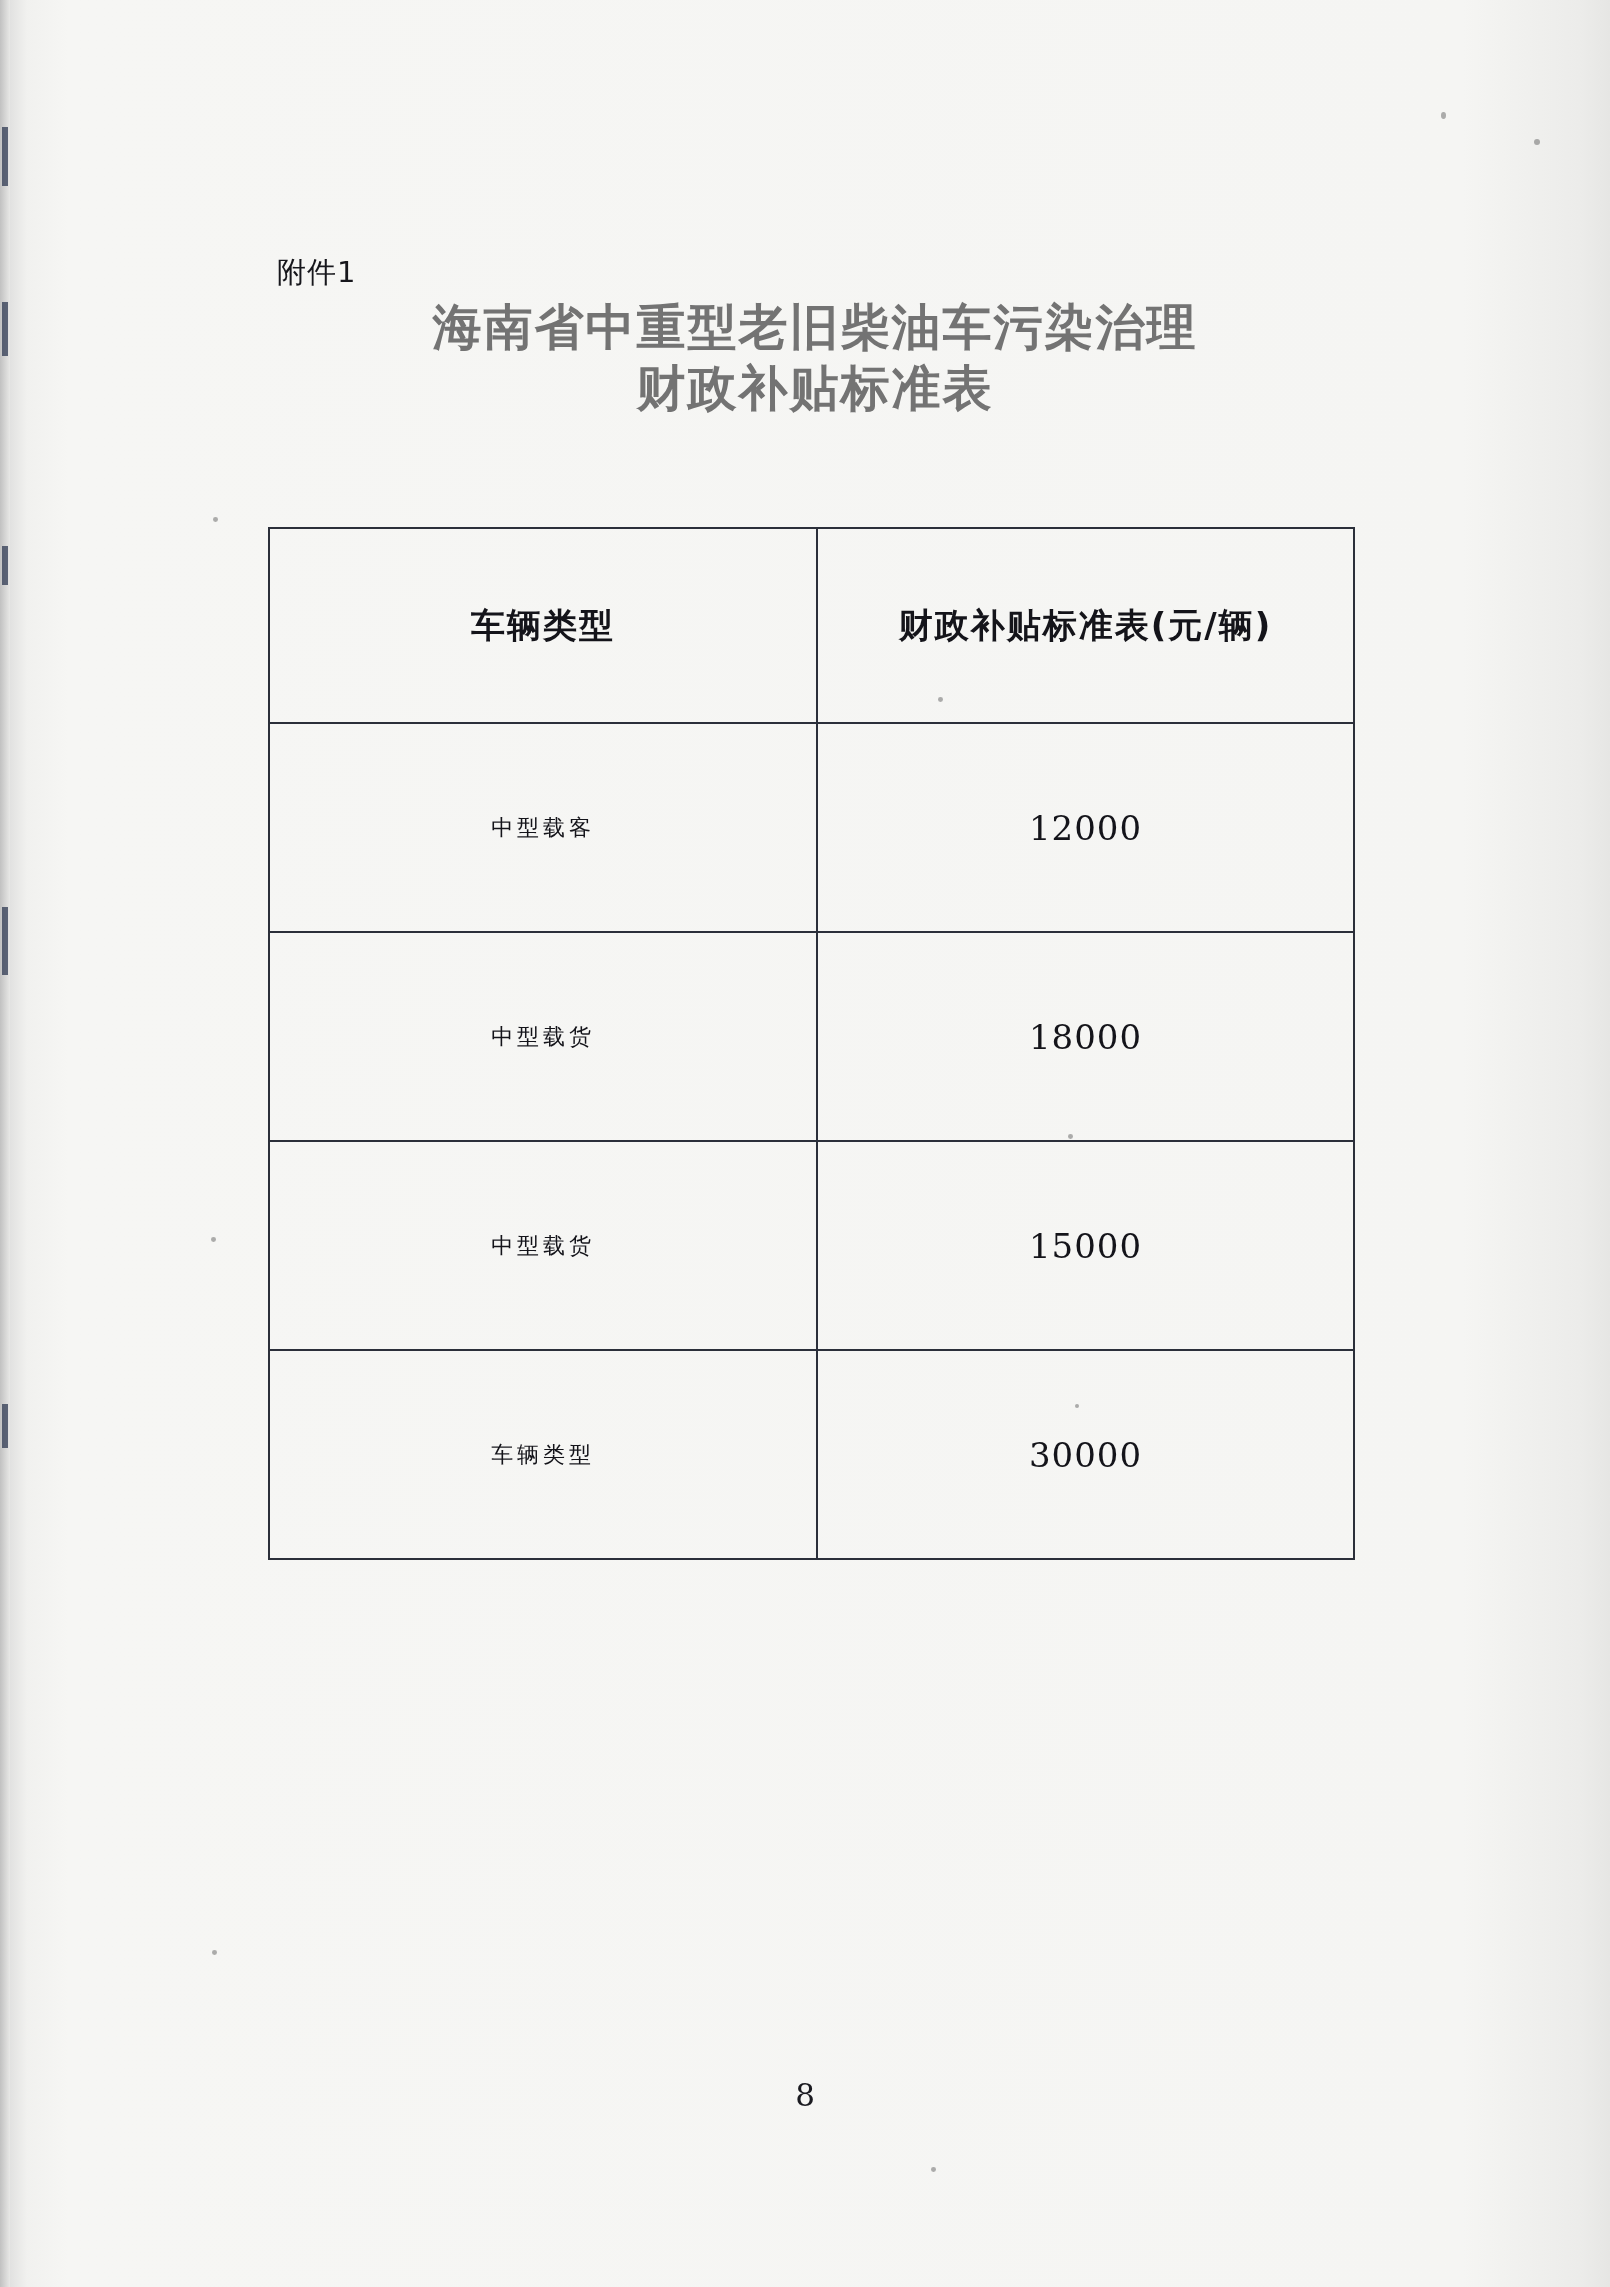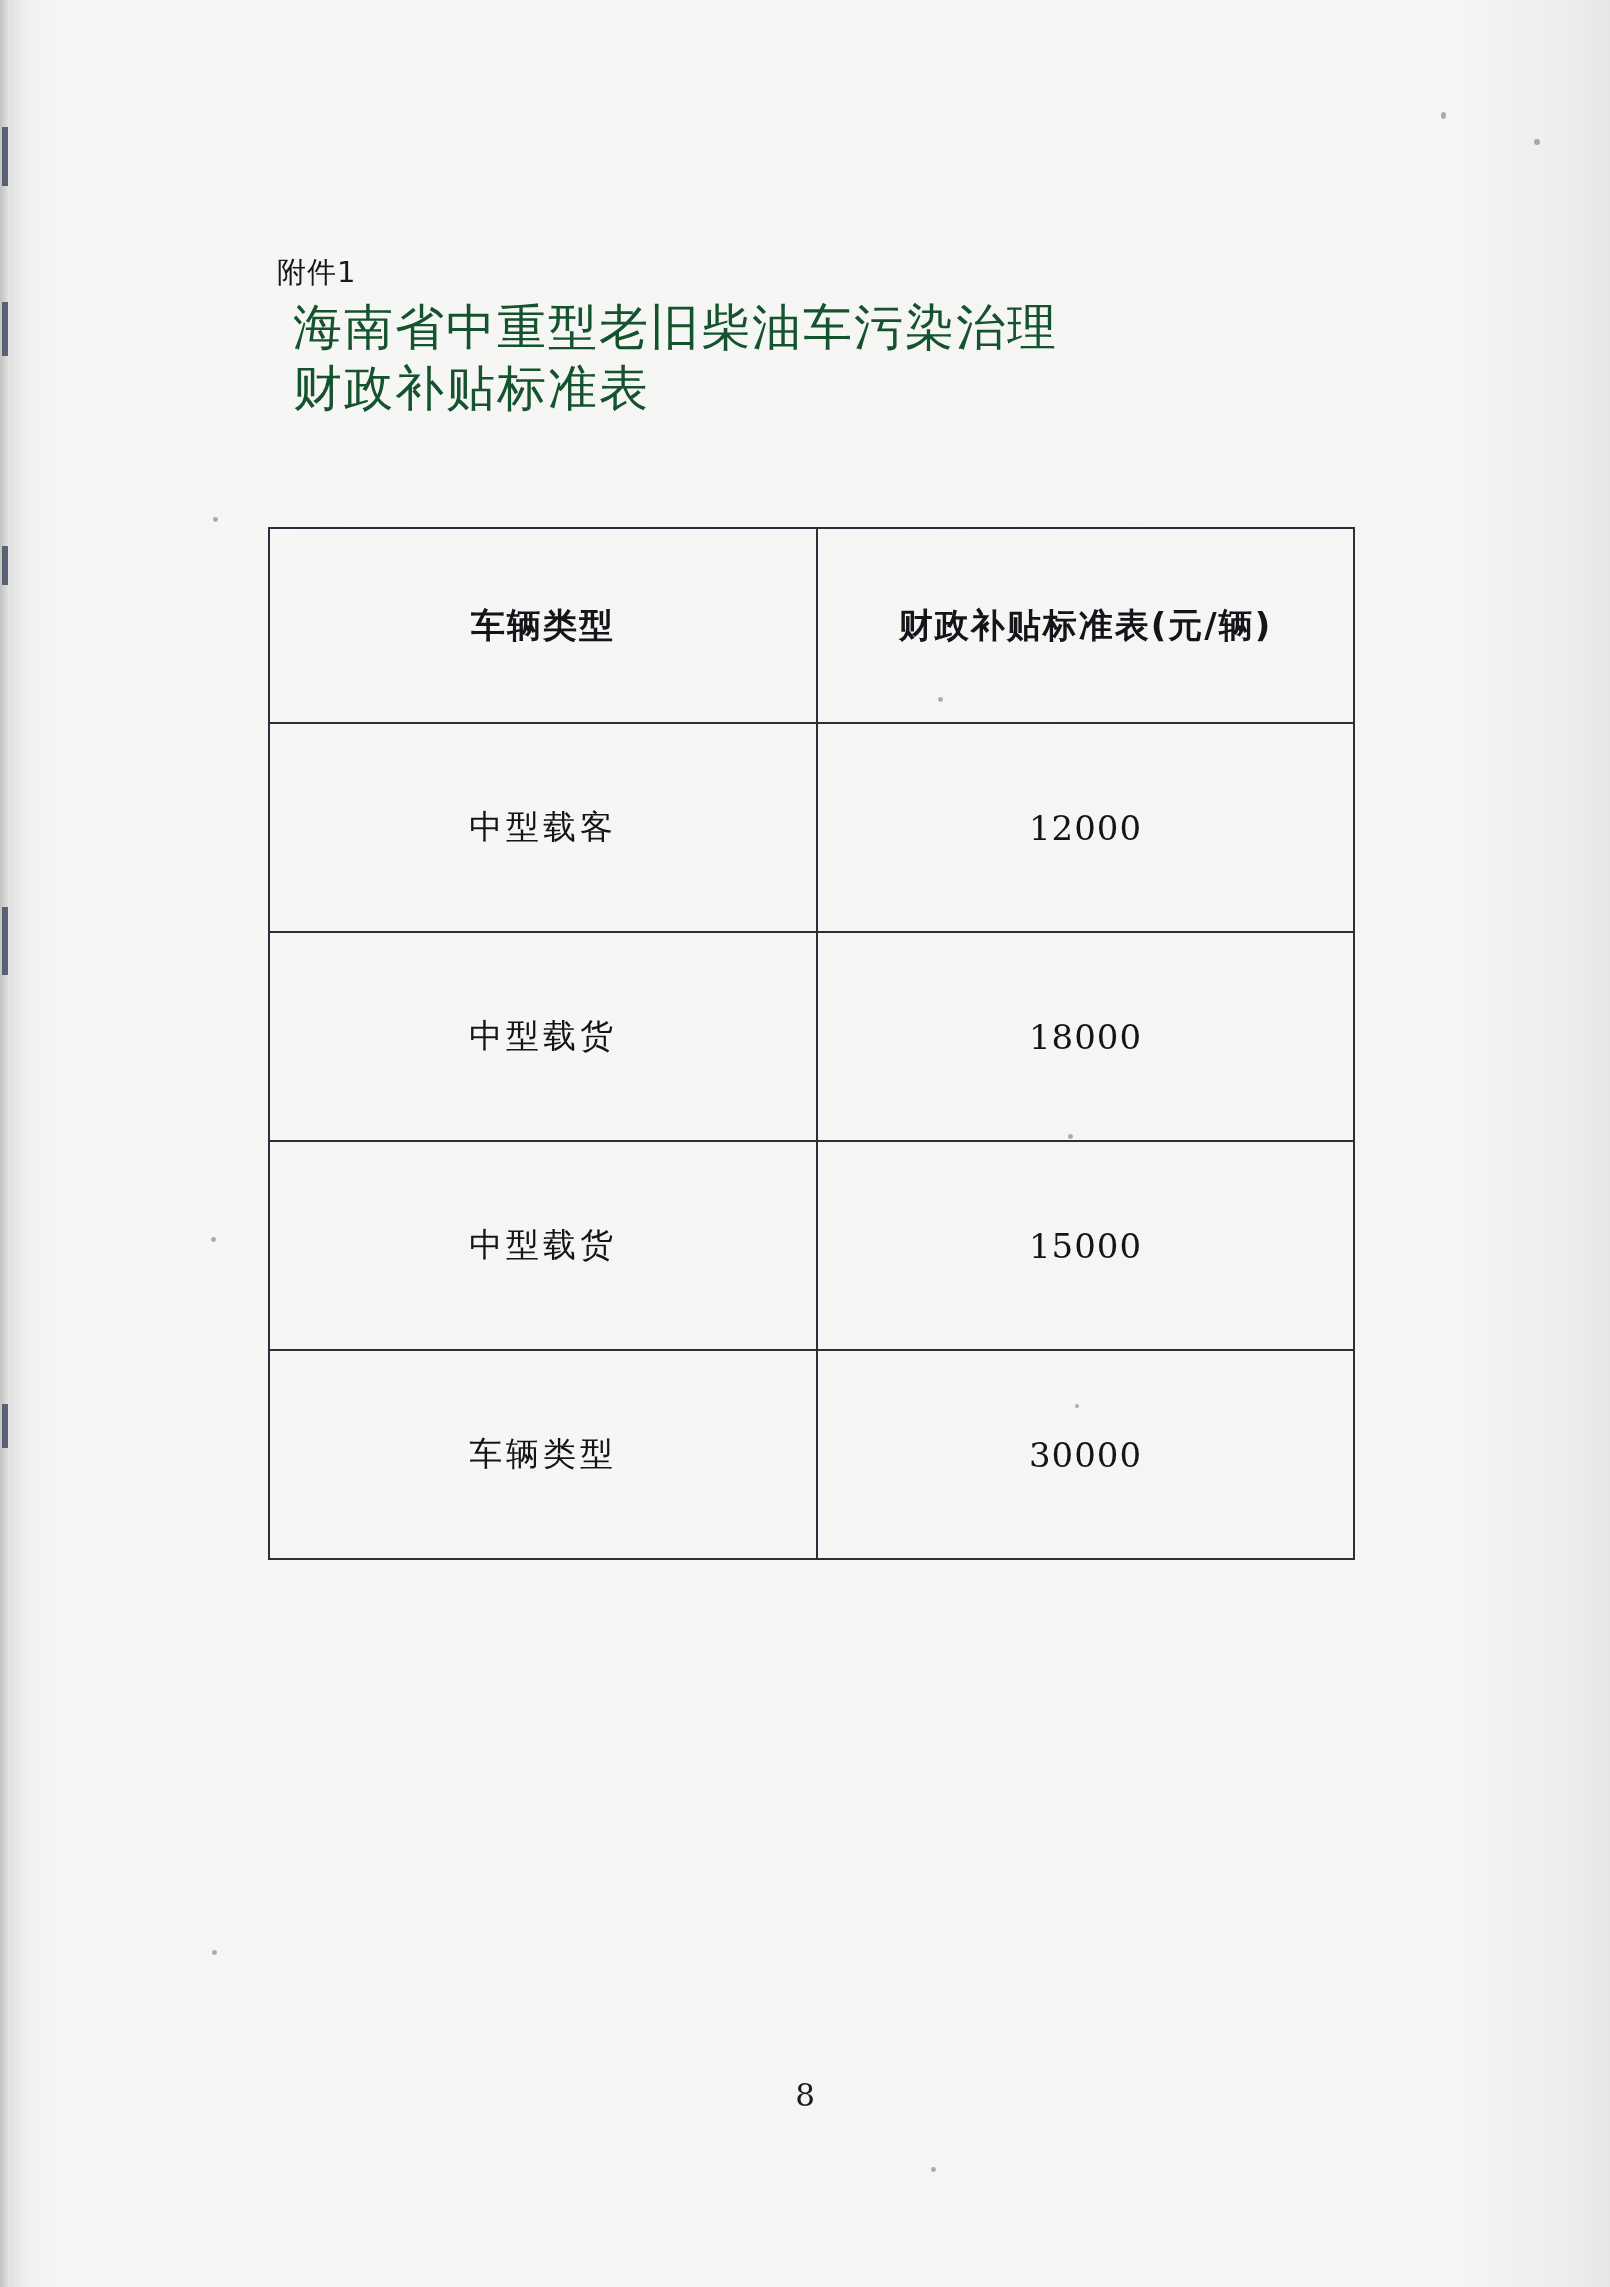--- a/index.html
+++ b/index.html
@@ -53,25 +53,26 @@
     letter-spacing: 1px;
     color: #17171c;
     font-family: "DejaVu Sans", "Liberation Sans", sans-serif;
   }
 
   .doc-title {
     position: absolute;
     left: 293px;
     top: 297px;
     width: 1044px;
+    text-align: center;
     font-size: 49px;
     line-height: 1.25;
-    font-weight: 400;
+    font-weight: 700;
     letter-spacing: 2px;
-    color: #14532d;
+    color: #737373;
     font-family: "DejaVu Sans", "Liberation Sans", sans-serif;
   }
   .doc-title .line2 {
     display: block;
   }
 
   table.subsidy {
     position: absolute;
     left: 268px;
     top: 527px;
@@ -88,21 +89,21 @@
   }
   table.subsidy th {
     height: 191px;
     font-size: 34px;
     font-weight: 700;
     letter-spacing: 2px;
     font-family: "DejaVu Sans", "Liberation Sans", sans-serif;
   }
   table.subsidy td {
     height: 205px;
-    font-size: 33px;
+    font-size: 22px;
     letter-spacing: 3.9px;
     font-family: "DejaVu Serif", "Liberation Serif", serif;
   }
   table.subsidy td.amount {
     letter-spacing: 1px;
     font-size: 34px;
     margin-left: 23px;
   }
   col.c1 { width: 548px; }
   col.c2 { width: 537px; }

